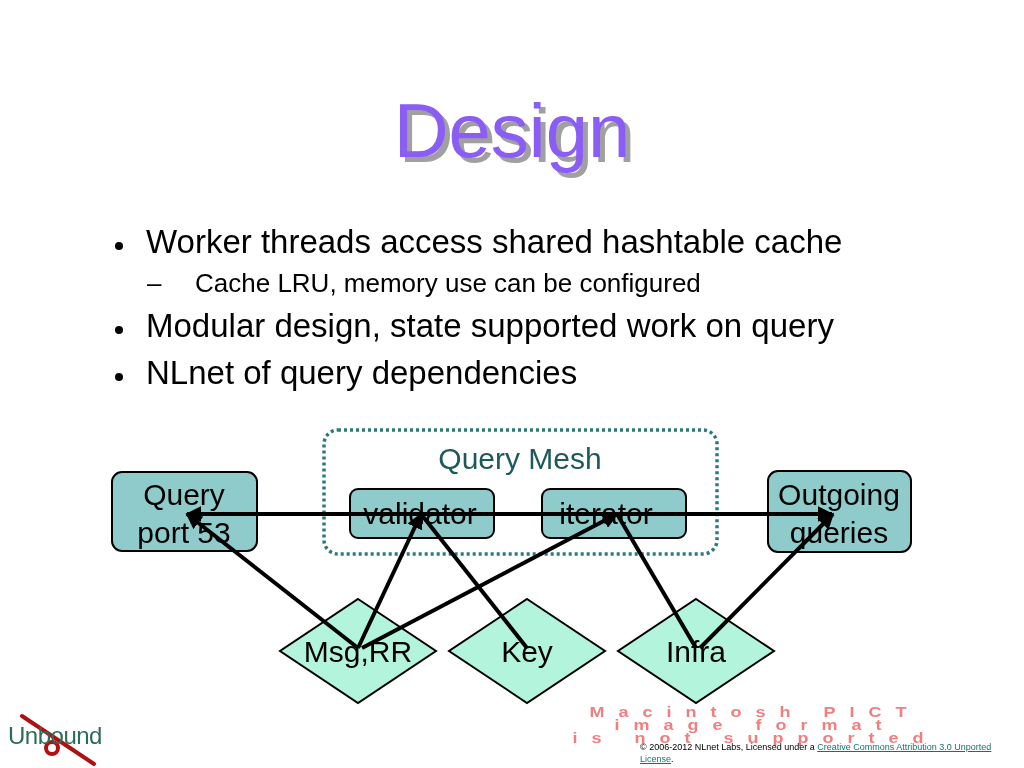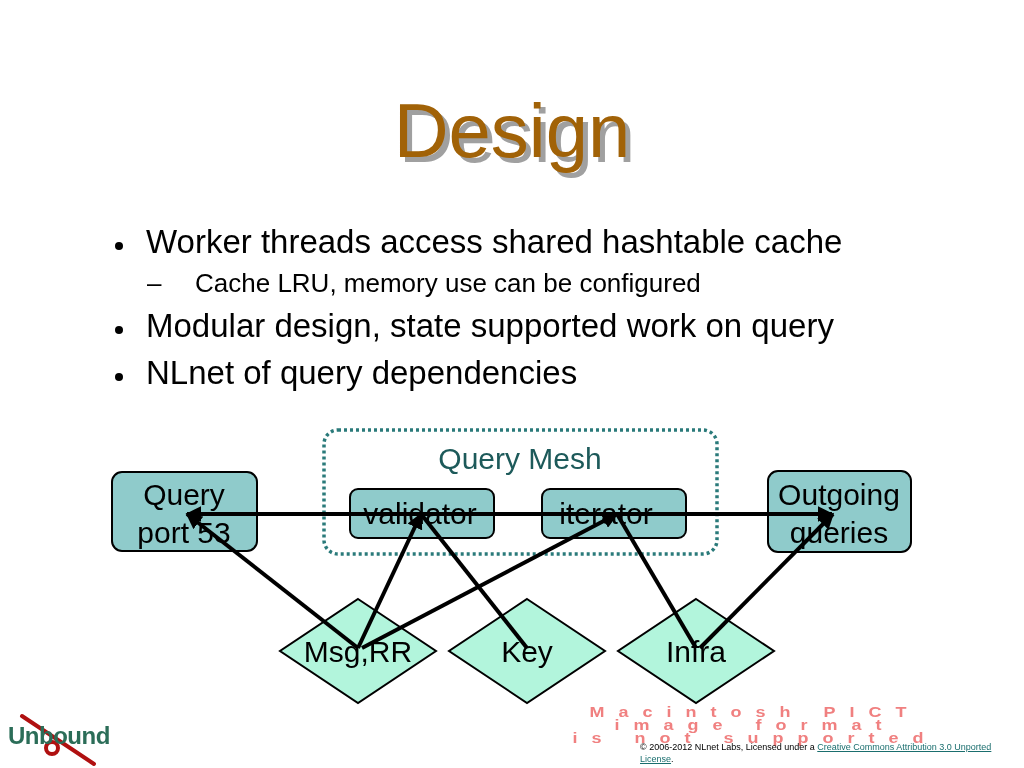--- a/index.html
+++ b/index.html
@@ -1,33 +1,33 @@
 <!DOCTYPE html>
 <html><head>
 <meta charset="utf-8">
 <style>
   html, body { margin: 0; padding: 0; background: #ffffff; }
   body { width: 1024px; height: 768px; position: relative; overflow: hidden;
          font-family: "Liberation Sans", sans-serif; color: #000; }
   .title { position: absolute; left: 0; width: 1024px; top: 86px; text-align: center;
-           font-size: 76px; line-height: 90px; color: #a16207;
+           font-size: 76px; line-height: 90px; color: #8b5cf6;
            text-shadow: 5px 5px 0 #a0a0a0; }
   .bullet { position: absolute; left: 115px; font-size: 33px; line-height: 40px; white-space: nowrap; }
   .bullet .dot { display: inline-block; width: 8px; height: 8px; border-radius: 50%; background: #000;
                  position: absolute; left: 0; top: 20px; }
   .bullet .txt { position: absolute; left: 31px; top: 0; }
   .sub { position: absolute; left: 147px; font-size: 26px; line-height: 32px; white-space: nowrap; }
   .sub .dash { position: absolute; left: 0; top: 0; }
   .sub .txt { position: absolute; left: 48px; top: 0; }
 
   svg.diagram { position: absolute; left: 0; top: 0; }
   .node-label { font-family: "Liberation Sans", sans-serif; font-size: 30px; fill: #000; }
   .mesh-label { font-family: "Liberation Sans", sans-serif; font-size: 30px; fill: #1d5a5a; }
 
-  .logo { position: absolute; left: 8px; top: 722px; font-size: 24px; font-weight: bold; color: #2b6d58;
+  .logo { position: absolute; left: 8px; top: 722px; font-size: 24px; font-weight: normal; color: #2b6d58;
           letter-spacing: -0.5px; }
   .pict { position: absolute; left: 505px; top: 703px; width: 500px; color: #f08080; font-weight: bold;
           font-family: "Liberation Sans", sans-serif; text-align: center; font-size: 18px;
           line-height: 15px; letter-spacing: 14px; transform: scaleY(0.85); }
   .pict div { white-space: nowrap; }
   .footer { position: absolute; left: 640px; top: 741px; width: 384px; text-align: left;
             font-size: 9px; line-height: 12px; color: #000; }
   .footer a { color: #1a6e6e; text-decoration: underline; }
 </style>
 </head>

